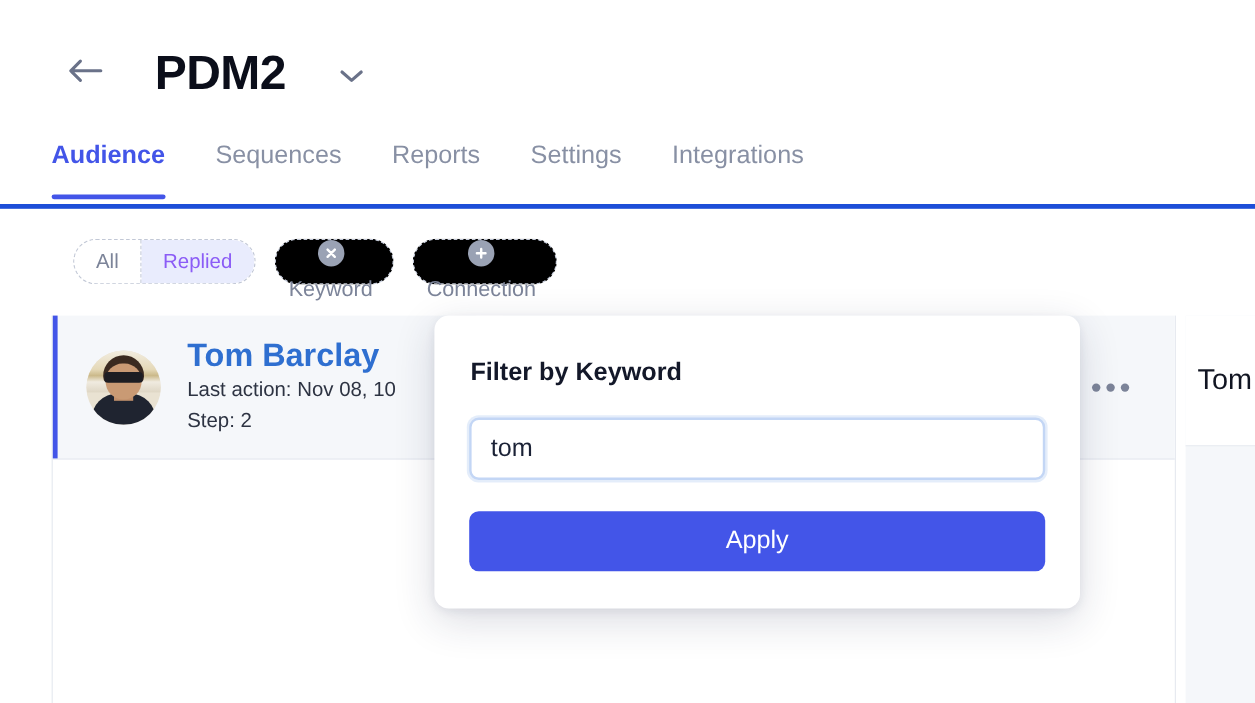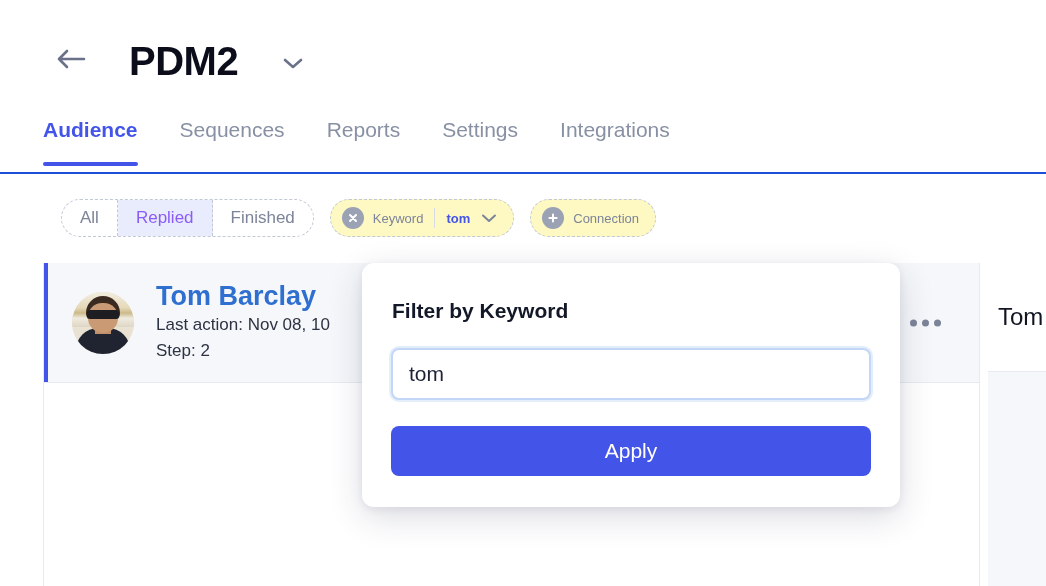--- a/index.html
+++ b/index.html
@@ -29,21 +29,21 @@
     position: absolute; left: 278px; top: 50px;
     width: 30px; height: 26px;
     display: flex; align-items: center; justify-content: center;
     cursor: pointer;
   }
 
   
   .tabs {
     position: absolute; left: 0; top: 116px; width: 1046px; height: 58px;
     display: flex; align-items: flex-start;
-    border-bottom: 2px solid #1d4ed8;
+    border-bottom: 4px solid #1d4ed8;
     padding-left: 43px;
   }
   .tab {
     position: relative;
     font-size: 21px;
     color: #8890a4;
     padding: 2px 0 24px 0;
     margin-right: 42px;
     cursor: pointer;
     white-space: nowrap;
@@ -78,23 +78,23 @@
     background: transparent;
     font-family: "Liberation Sans", sans-serif;
   }
   .seg:last-child { border-right: none; }
   .seg.active { background: #e9ecfd; color: #8b5cf6; font-weight: normal; }
 
   .chip {
     display: flex; align-items: center;
     height: 38px; padding: 0 16px 0 11px;
     border: 1px dashed #c2c8d6; border-radius: 19px;
-    background: #fef9c3; cursor: pointer;
-    font-size: 13px; color: #7c8499;
-    gap: 9px; white-space: nowrap;
+    background: #000000; cursor: pointer;
+    font-size: 18px; color: #7c8499;
+    gap: 9px; white-space: nowrap; flex-direction: column;
   }
   .icon-circle {
     width: 22px; height: 22px; border-radius: 50%;
     background: #9aa2b4;
     display: flex; align-items: center; justify-content: center;
     flex: none;
   }
   .chip-sep { width: 1px; height: 20px; background: #d7dbe5; margin: 0 2px; }
   .chip-value { color: #4355e8; font-weight: bold; }
   .chip-caret { display: flex; align-items: center; margin-left: 2px; }
@@ -230,21 +230,20 @@
     <button class="tab">Reports</button>
     <button class="tab">Settings</button>
     <button class="tab">Integrations</button>
   </nav>
 
   <div class="filterbar">
 
     <div class="segmented">
       <div class="seg">All</div>
       <div class="seg active">Replied</div>
-      <div class="seg">Finished</div>
     </div>
 
     <div class="chip">
       <span class="icon-circle">
         <svg width="12" height="12" viewBox="0 0 12 12">
           <path d="M3 3 L9 9 M9 3 L3 9" stroke="#ffffff" stroke-width="2" stroke-linecap="round"></path>
         </svg>
       </span>
       <span>Keyword</span>
       <span class="chip-sep"></span>

